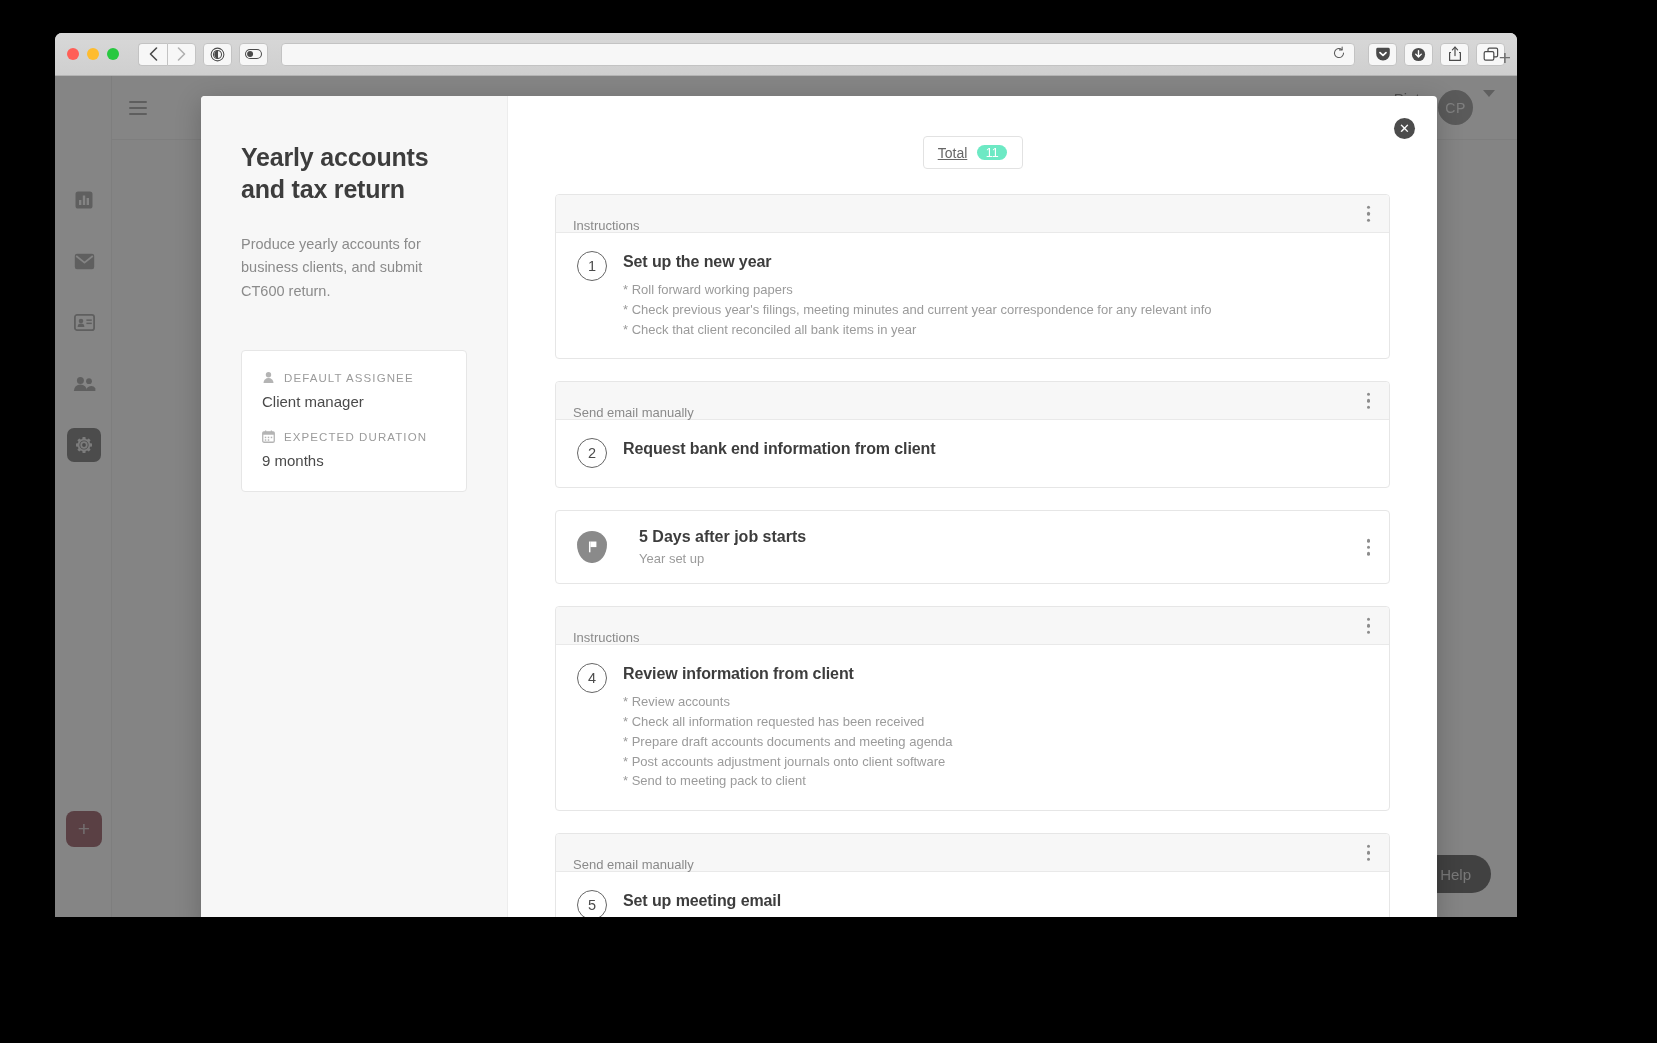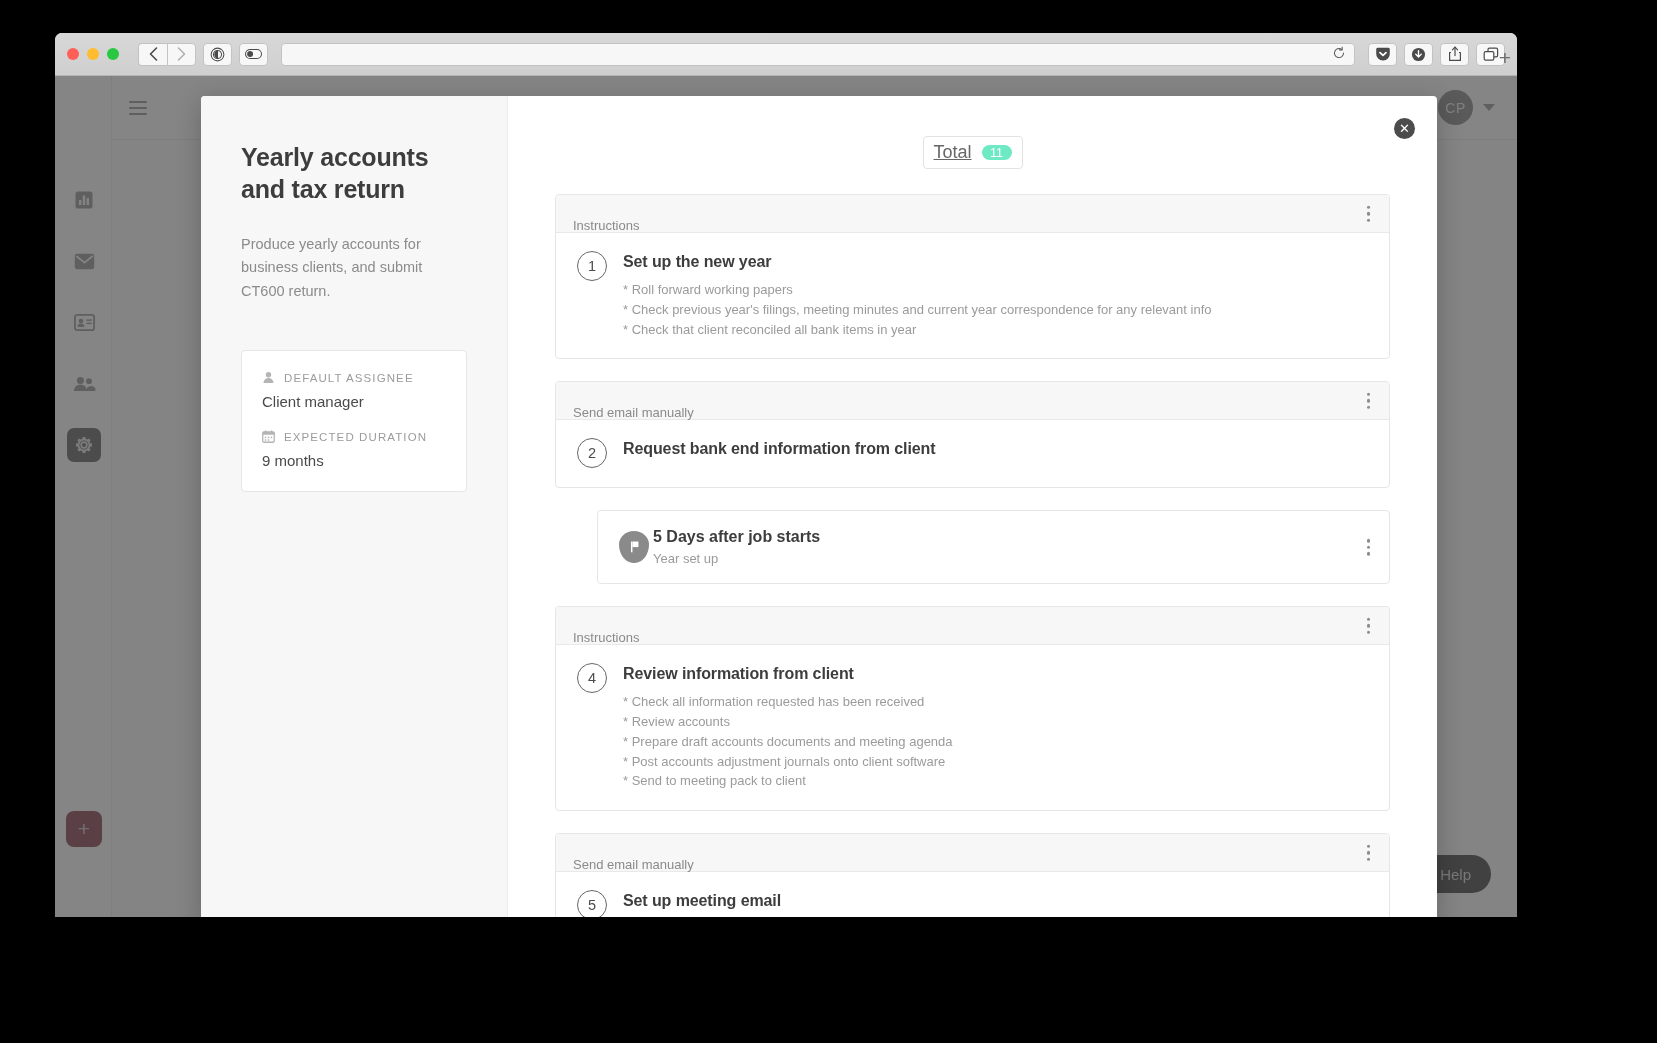--- a/index.html
+++ b/index.html
@@ -114,21 +114,21 @@
     width: 36px; height: 36px;
     border-radius: 8px;
     background: #8e4a55;
     display: flex; align-items: center; justify-content: center;
     color: #cfc0c3; font-size: 21px; font-weight: 300;
   }
 
   
   #user-chip {
     position: absolute; right: 22px; top: 14px;
-    display: flex; align-items: center; gap: 10px;
+    display: flex; align-items: flex-start; gap: 10px;
   }
   #user-name { font-size: 15px; color: #6d6d6d; }
   #avatar {
     width: 35px; height: 35px; border-radius: 50%;
     background: #8e8e8e; color: #f0f0f0;
     display: flex; align-items: center; justify-content: center;
     font-size: 14px; letter-spacing: .5px;
   }
   #chevron-down { width: 0; height: 0; border-left: 6px solid transparent; border-right: 6px solid transparent; border-top: 7px solid #9b9b9b; }
 
@@ -215,21 +215,21 @@
 
   #total-pill {
     margin: 0 auto 25px auto;
     width: 100px; height: 33px;
     border: 1px solid #e2e2e2;
     border-radius: 4px;
     background: #fff;
     display: flex; align-items: center; justify-content: center;
     gap: 10px;
   }
-  #total-label { font-size: 18px; color: #666; text-decoration: underline; }
+  #total-label { font-size: 14px; color: #666; text-decoration: underline; }
   #total-count {
     background: #6de9c4; color: #fff;
     border-radius: 11px;
     min-width: 30px; height: 15px;
     display:flex; align-items:center; justify-content:center;
     font-size: 12.5px; padding: 0 7px;
   }
 
   .block {
     border: 1px solid #e6e6e6;
@@ -276,25 +276,24 @@
   }
   .step-lines { margin-top: 9px; }
   .step-line { font-size: 13px; line-height: 1.52; color: #9b9b9b; }
 
   
   .milestone {
     border: 1px solid #e6e6e6;
     border-radius: 4px;
     background: #fff;
     margin-bottom: 22px;
-    display: flex; align-items: center; gap: 4px;
+    display: flex; align-items: center; gap: 32px;
     padding: 17px 17px 17px 21px;
     position: relative;
     min-height: 66px;
-    margin-left: 42px;
   }
   .milestone-icon {
     flex: 0 0 30px;
     width: 30px; height: 32px;
     border-radius: 50% 50% 48% 48% / 42% 42% 58% 58%;
     background: #8a8a8a;
     display: flex; align-items: center; justify-content: center;
   }
   .ms-body { flex: 1; }
   .ms-title { font-size: 16px; font-weight: 700; color: #3d3d3d; }
@@ -582,22 +581,22 @@
                     <span></span>
                     <span></span>
                     <span></span>
                   </div>
                 </div>
                 <div class="step-row">
                   <div class="step-num">4</div>
                   <div class="step-body">
                     <div class="step-title">Review information from client</div>
                     <div class="step-lines">
+                      <div class="step-line">* Review accounts</div>
                       <div class="step-line">* Check all information requested has been received</div>
-                      <div class="step-line">* Review accounts</div>
                       <div class="step-line">* Prepare draft accounts documents and meeting agenda</div>
                       <div class="step-line">* Post accounts adjustment journals onto client software</div>
                       <div class="step-line">* Send to meeting pack to client</div>
                     </div>
                   </div>
                 </div>
               </div>
               <div class="block">
                 <div class="block-header">
                   <span class="block-header-label">Send email manually</span>

